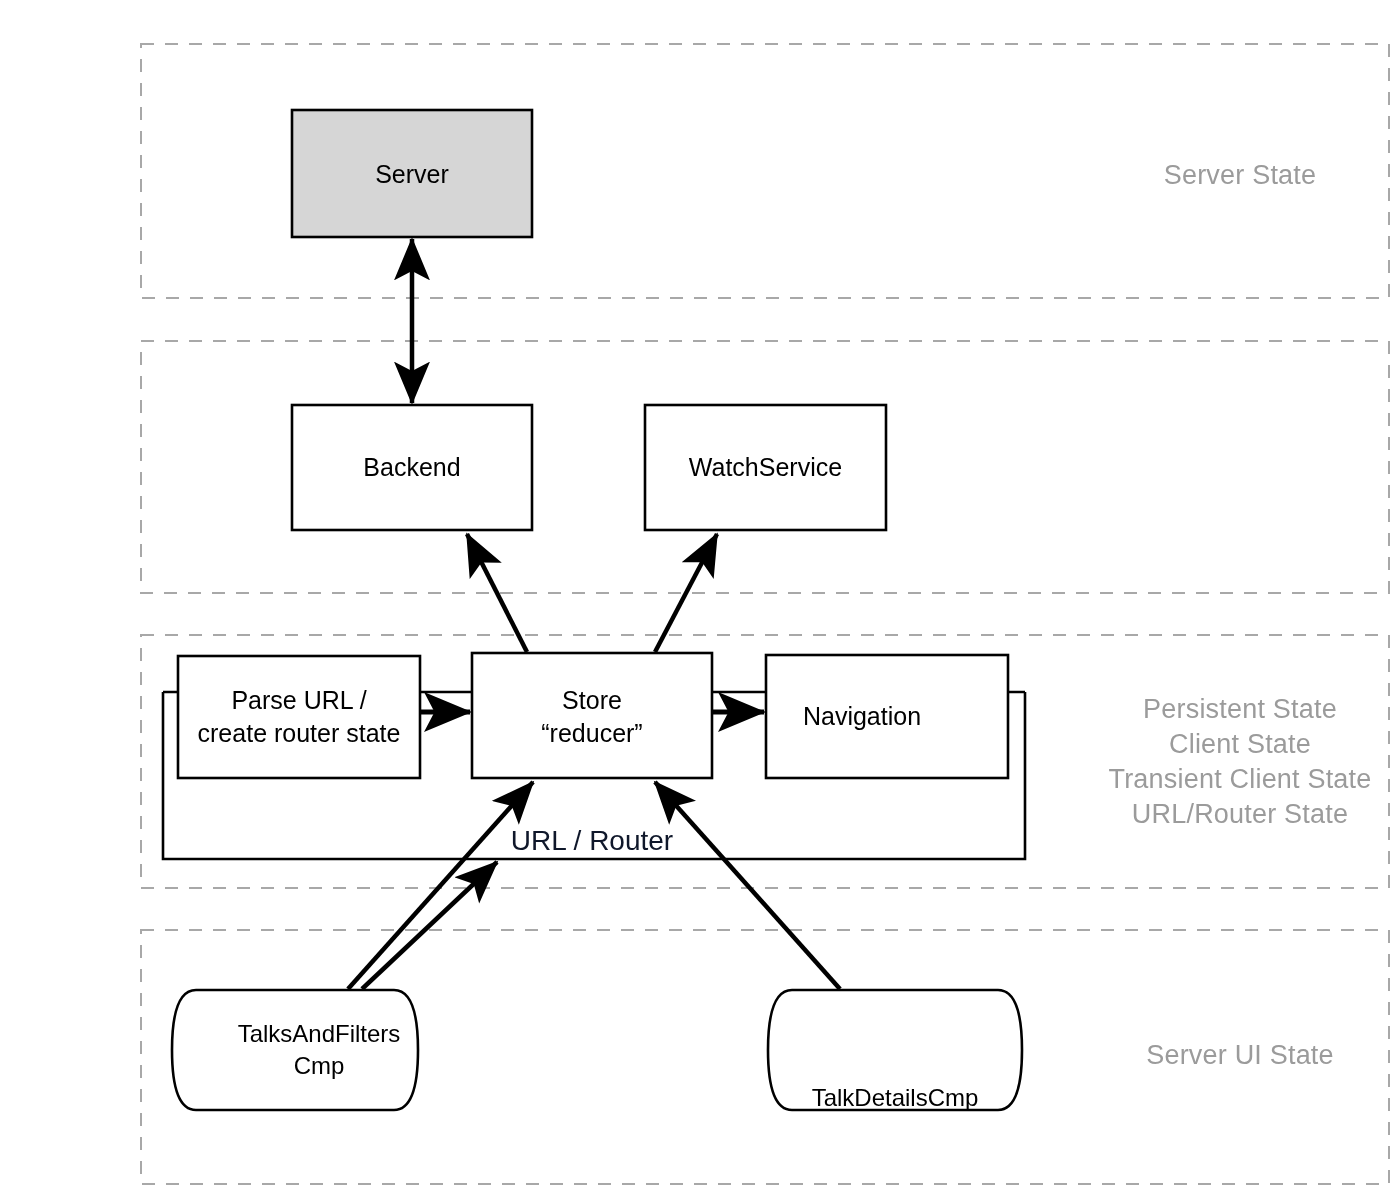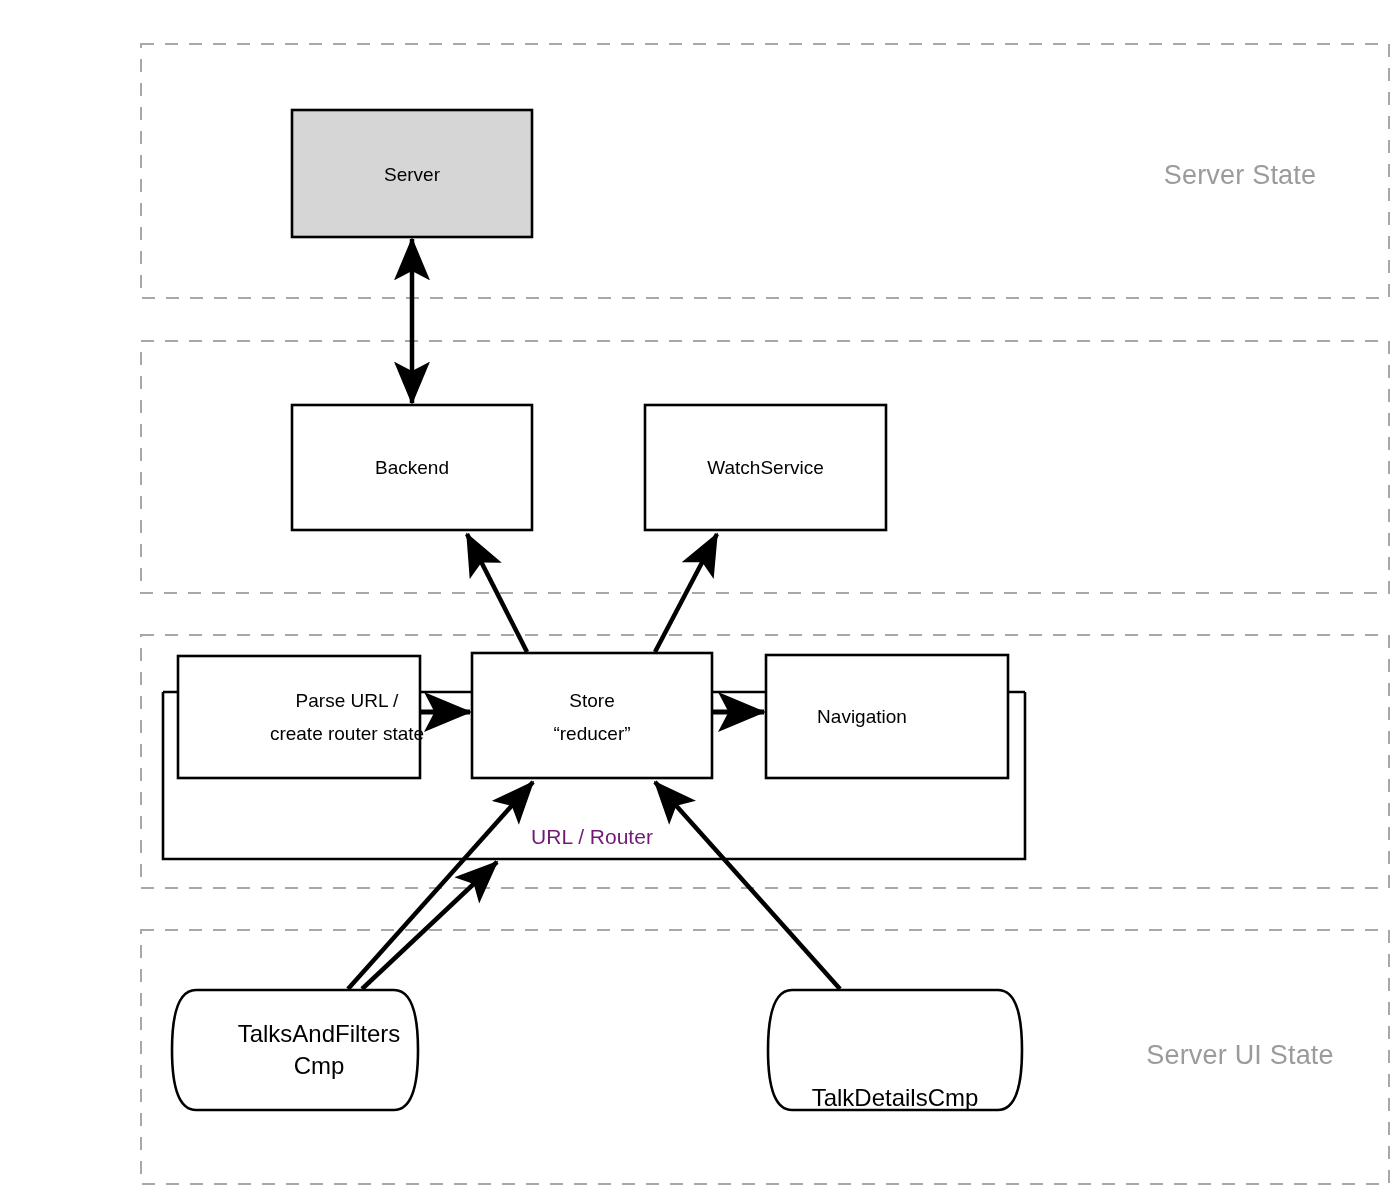--- a/index.html
+++ b/index.html
@@ -8,27 +8,27 @@
   #stage{position:relative;width:1400px;height:1190px;}
   svg#diagram{position:absolute;left:0;top:0;width:1400px;height:1190px;}
   .band-label{
     position:absolute;text-align:center;color:#9b9b9b;
     font-size:27px;line-height:35px;letter-spacing:0.2px;
     font-family:Liberation Sans, sans-serif;
     white-space:pre-line;
   }
   .node-label{
     position:absolute;text-align:center;color:#000000;
-    font-size:19px;line-height:33px;
+    font-size:25px;line-height:33px;
     font-family:"Liberation Sans","DejaVu Sans",sans-serif;
     white-space:pre-line;pointer-events:none;
   }
   .node-label.small{font-size:24px;line-height:32px;}
   .loop-caption{
-    position:absolute;text-align:center;color:#701a75;font-size:21px;
+    position:absolute;text-align:center;color:#0f172a;font-size:28px;
     font-family:"Liberation Sans","DejaVu Sans",sans-serif;
   }
 </style>
 </head>
 <body>
 
 <div id="stage">
 
   <svg id="diagram" viewBox="0 0 1400 1190">
     <defs>
@@ -87,30 +87,34 @@
 
       <path d="M 196,990 L 394,990 Q 418,990 418,1050 Q 418,1110 394,1110 L 196,1110 Q 172,1110 172,1050 Q 172,990 196,990 Z" fill="#ffffff" stroke="#000000" stroke-width="2.6"></path>
 
       <path d="M 792,990 L 998,990 Q 1022,990 1022,1050 Q 1022,1110 998,1110 L 792,1110 Q 768,1110 768,1050 Q 768,990 792,990 Z" fill="#ffffff" stroke="#000000" stroke-width="2.6"></path>
     </g>
   </svg>
 
   <div class="band-label" style="left:1085px;top:158px;width:310px;">Server State</div>
 
 
+  <div class="band-label" style="left:1085px;top:692px;width:310px;">Persistent State
+Client State
+Transient Client State
+URL/Router State</div>
 
   <div class="band-label" style="left:1085px;top:1038px;width:310px;">Server UI State</div>
 
   <div class="node-label" style="left:292px;top:158px;width:240px;">Server</div>
 
   <div class="node-label" style="left:645px;top:451px;width:241px;">WatchService</div>
 
   <div class="node-label" style="left:292px;top:451px;width:240px;">Backend</div>
 
-  <div class="node-label" style="left:178px;top:684px;width:242px;padding-left:48px;">Parse URL /
+  <div class="node-label" style="left:178px;top:684px;width:242px;">Parse URL /
 create router state</div>
 
   <div class="node-label" style="left:472px;top:684px;width:240px;">Store
 “reducer”</div>
 
   <div class="node-label" style="left:766px;top:700px;width:192px;">Navigation</div>
 
   <div class="node-label small" style="left:172px;top:1018px;width:246px;padding-left:24px;">TalksAndFilters
 Cmp</div>
 

